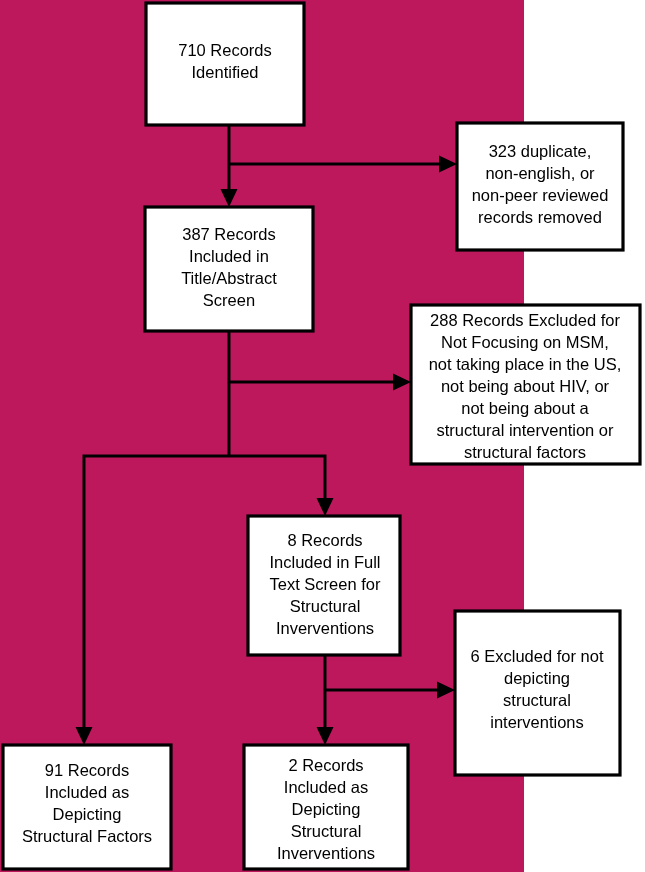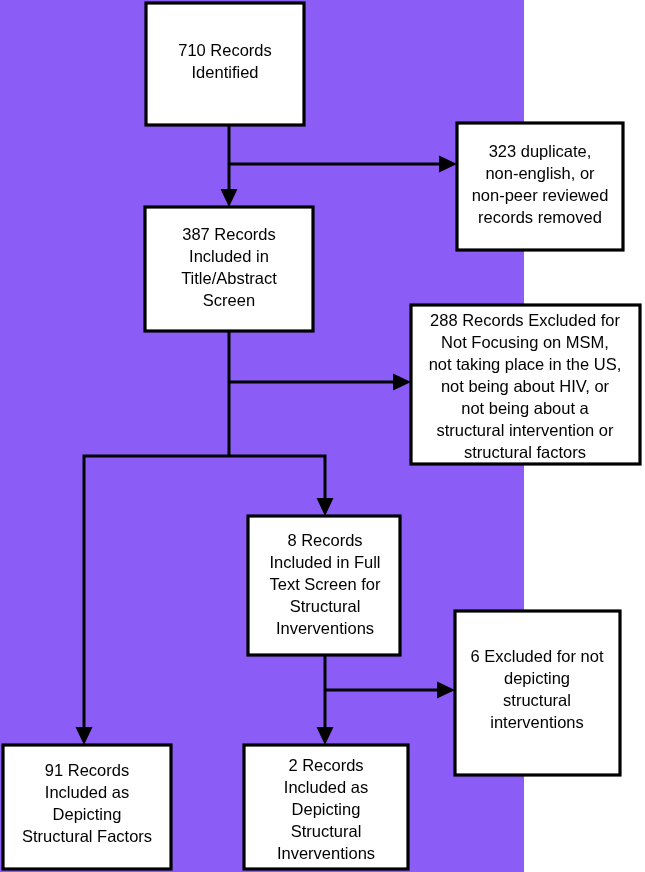--- a/index.html
+++ b/index.html
@@ -11,21 +11,21 @@
   body {
     width: 645px;
     height: 872px;
     overflow: hidden;
     font-family: "Liberation Sans", sans-serif;
   }
   #flowchart-root {
     position: relative;
     width: 524px;
     height: 872px;
-    background: #8b5cf6;
+    background: #be185d;
   }
   #flow-svg {
     position: absolute;
     top: 0;
     left: 0;
     width: 645px;
     height: 872px;
     display: block;
   }
   .box-rect {

